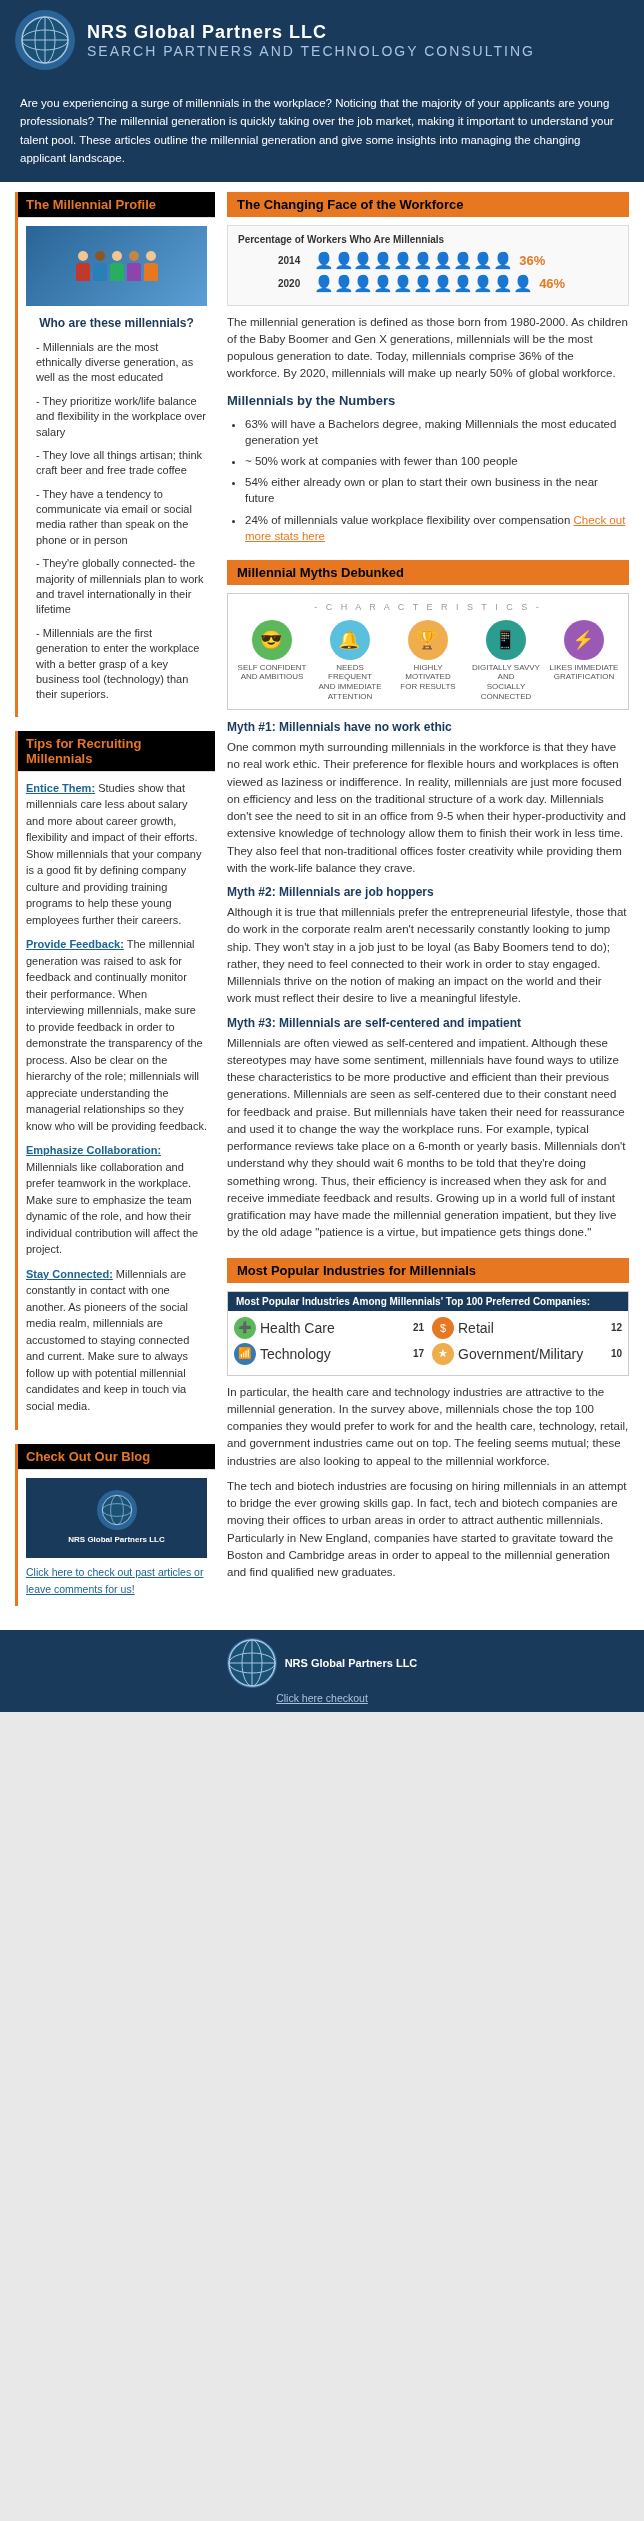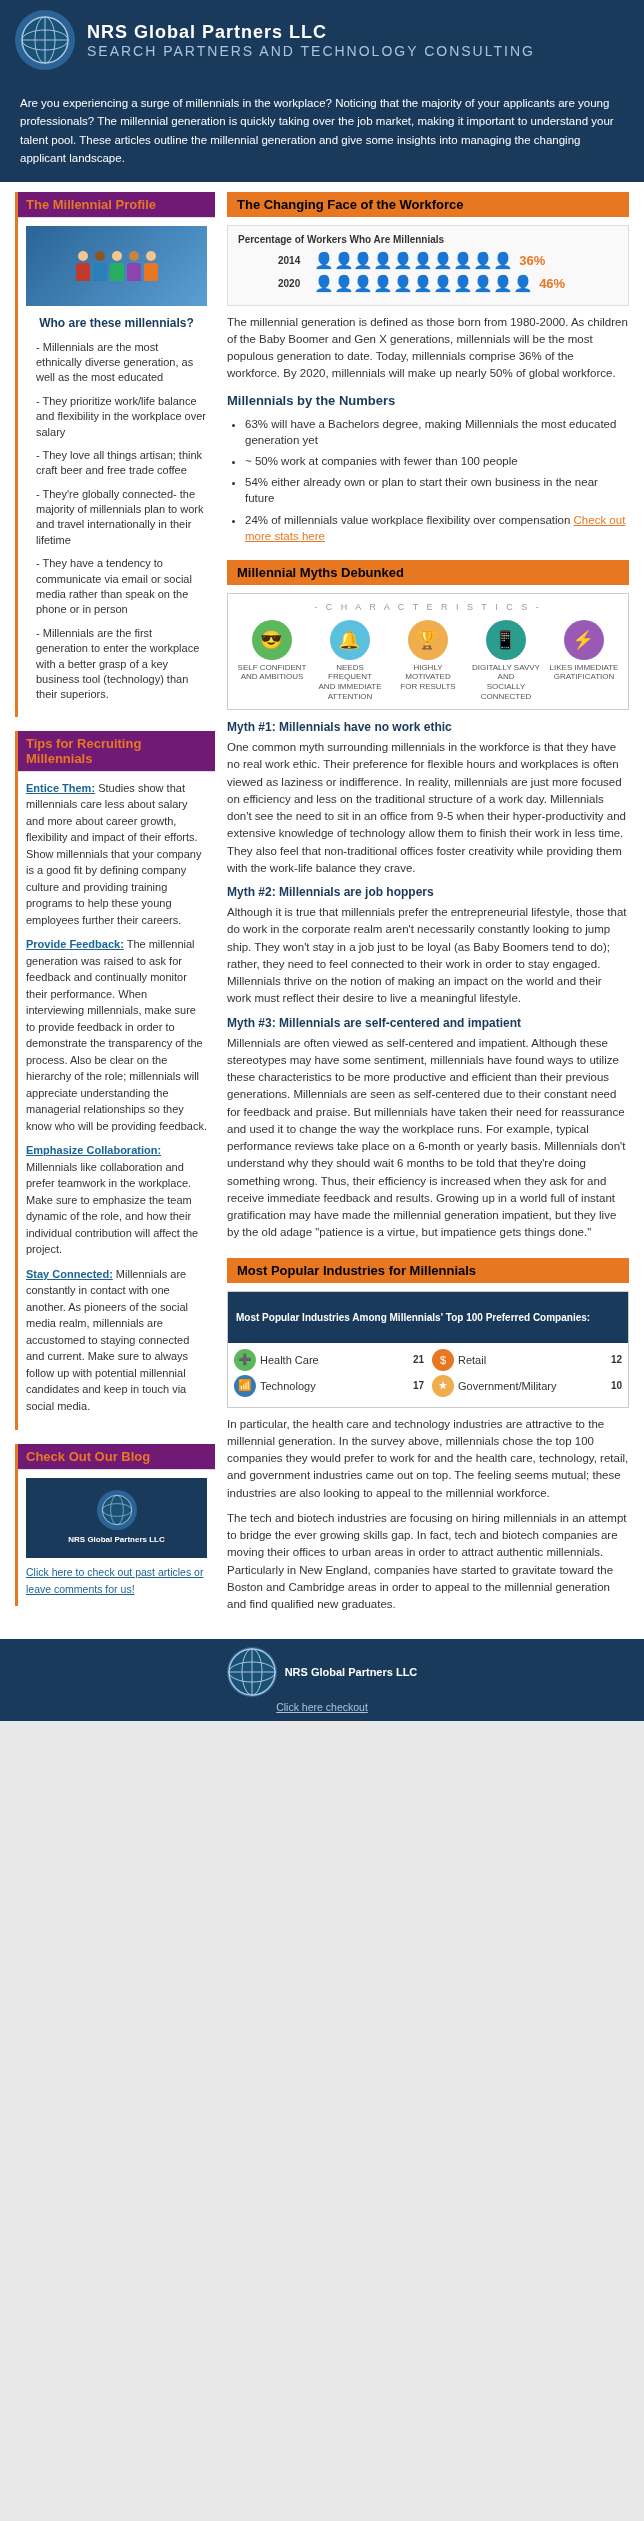--- a/index.html
+++ b/index.html
@@ -88,21 +88,21 @@
       font-weight: bold;
       padding: 5px 10px;
       margin-bottom: 8px;
     }
     
     .left-section {
       border-left: 3px solid #e87722;
       margin-bottom: 14px;
     }
     .left-section-title {
-      background: #701a75;
+      background: #000000;
       color: #e87722;
       font-size: 13px;
       font-weight: bold;
       padding: 5px 8px;
       border-bottom: 1px solid #ddd;
     }
     .left-section-content {
       padding: 8px;
       font-size: 11px;
       line-height: 1.5;
@@ -309,21 +309,21 @@
     }
     
     .industries-table {
       border: 1px solid #ccc;
       margin: 8px 0;
       font-size: 10px;
     }
     .industries-table-title {
       background: #1a3a5c;
       color: white;
-      padding: 20px 8px;
+      padding: 4px 8px;
       font-size: 10px;
       font-weight: bold;
     }
     .industries-rows {
       display: flex;
       padding: 6px;
       gap: 8px;
     }
     .industry-col {
       flex: 1;
@@ -339,21 +339,21 @@
       height: 22px;
       border-radius: 50%;
       display: flex;
       align-items: center;
       justify-content: center;
       font-size: 11px;
       color: white;
       flex-shrink: 0;
     }
     .industry-name {
-      font-size: 11px;
+      font-size: 14px;
       color: #333;
       flex: 1;
     }
     .industry-num {
       font-size: 10px;
       font-weight: bold;
     }
     .industry-icon.green { background: #5cb85c; }
     .industry-icon.orange { background: #e87722; }
     .industry-icon.blue { background: #337ab7; }
@@ -447,22 +447,22 @@
                   <div class="person-head" style="background:#f4c68f;"></div>
                   <div class="person-body" style="background:#e87722;"></div>
                 </div>
               </div>
             </div>
             <div class="who-heading">Who are these millennials?</div>
             <ul class="bullet-list">
               <li>- Millennials are the most ethnically diverse generation, as well as the most educated</li>
               <li>- They prioritize work/life balance and flexibility in the workplace over salary</li>
               <li>- They love all things artisan; think craft beer and free trade coffee</li>
+              <li>- They have a tendency to communicate via email or social media rather than speak on the phone or in person</li>
               <li>- They're globally connected- the majority of millennials plan to work and travel internationally in their lifetime</li>
-              <li>- They have a tendency to communicate via email or social media rather than speak on the phone or in person</li>
               <li>- Millennials are the first generation to enter the workplace with a better grasp of a key business tool (technology) than their superiors.</li>
             </ul>
           </div>
         </div>
 
         <div class="left-section">
           <div class="left-section-title">Tips for Recruiting Millennials</div>
           <div class="left-section-content">
             <p class="tips-para">
               <span class="tips-link">Entice Them:</span>

